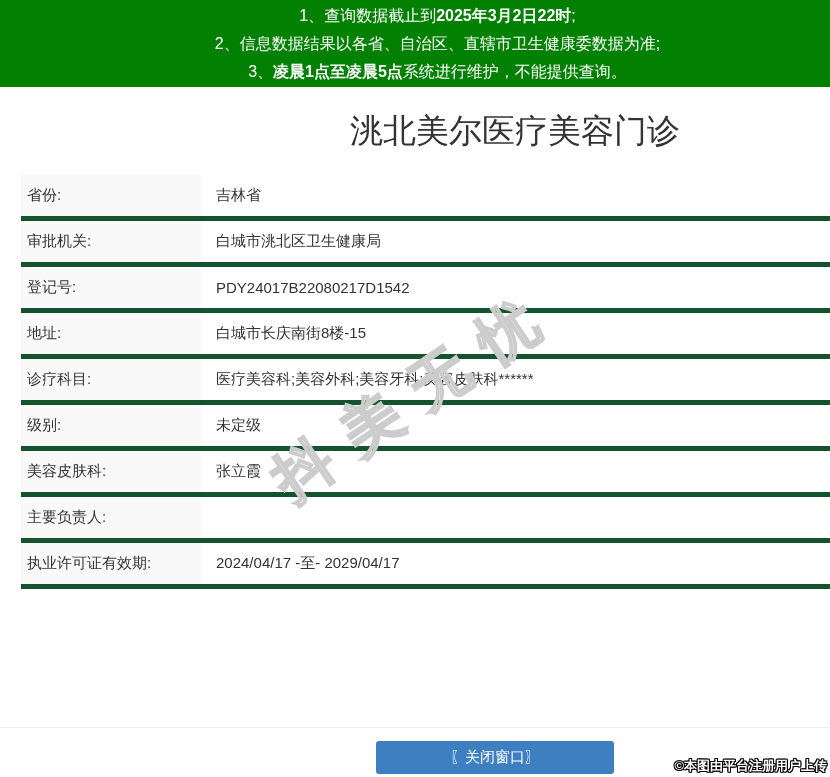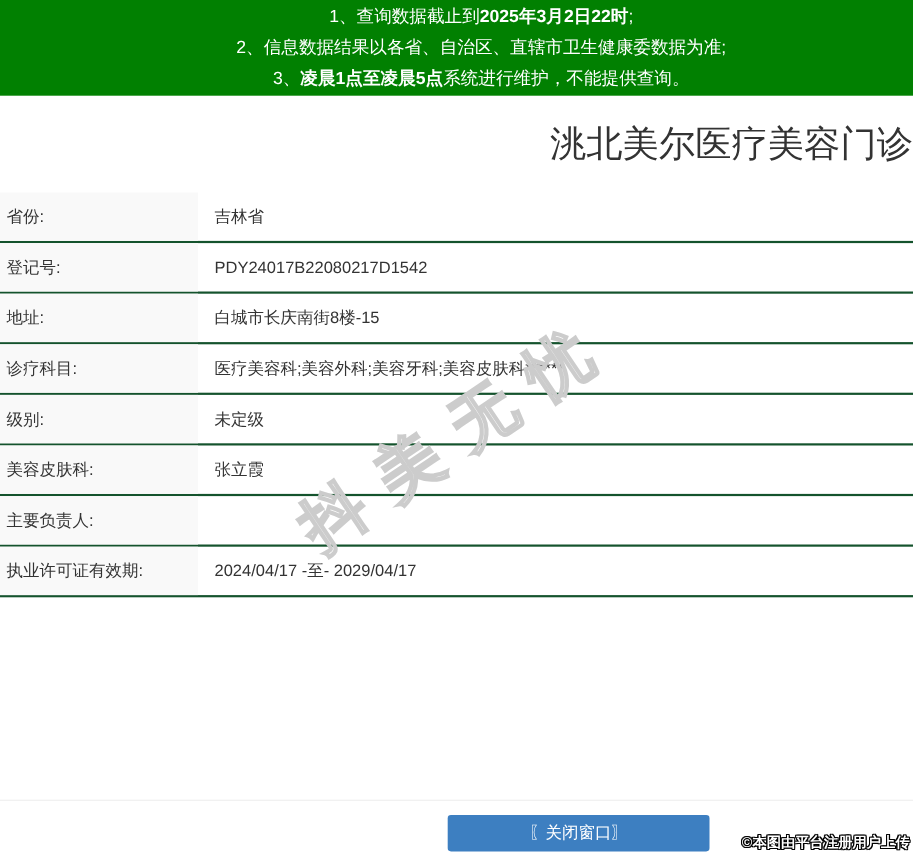--- a/index.html
+++ b/index.html
@@ -26,39 +26,40 @@
   .notice-line {
     font-size: 16px;
     line-height: 28px;
     white-space: nowrap;
     text-align: center;
   }
   .notice-line b { font-weight: bold; }
   
   .title-wrap {
     padding: 26px 0 0 200px;
-    text-align: right;
+    text-align: center;
   }
   .page-title {
     margin: 0;
     font-size: 33px;
     font-weight: 400;
     color: #333333;
     line-height: 36px;
   }
   
   .info-table {
     margin-top: 26px;
     width: 830px;
   }
   .info-row {
     display: flex;
     height: 46px;
     box-sizing: border-box;
-    border-bottom: 2px solid #14532d;
+    border-bottom: 5px solid #14532d;
+    margin-left: 21px;
   }
   .info-label {
     width: 180px;
     box-sizing: border-box;
     background: #f9f9f9;
     display: flex;
     align-items: center;
     padding-left: 6px;
     font-size: 15px;
     color: #333333;
@@ -93,21 +94,21 @@
   .footer-divider {
     position: absolute;
     left: 0;
     right: 0;
     top: 727px;
     border-top: 1px solid #eeeeee;
     height: 0;
   }
   .close-button {
     position: absolute;
-    left: 407px;
+    left: 376px;
     top: 741px;
     width: 238px;
     height: 33px;
     background: #3d7fc1;
     border: none;
     border-radius: 3px;
     color: #ffffff;
     font-size: 15px;
     font-family: "Liberation Sans", "DejaVu Sans", sans-serif;
     cursor: pointer;
@@ -137,20 +138,24 @@
   <div class="title-wrap">
     <h1 class="page-title">洮北美尔医疗美容门诊</h1>
   </div>
 
   <div class="info-table">
     <div class="info-row">
       <div class="info-label">省份:</div>
       <div class="info-value">吉林省</div>
     </div>
     <div class="info-row">
+      <div class="info-label">审批机关:</div>
+      <div class="info-value">白城市洮北区卫生健康局</div>
+    </div>
+    <div class="info-row">
       <div class="info-label">登记号:</div>
       <div class="info-value">PDY24017B22080217D1542</div>
     </div>
     <div class="info-row">
       <div class="info-label">地址:</div>
       <div class="info-value">白城市长庆南街8楼-15</div>
     </div>
     <div class="info-row">
       <div class="info-label">诊疗科目:</div>
       <div class="info-value">医疗美容科;美容外科;美容牙科;美容皮肤科******</div>

